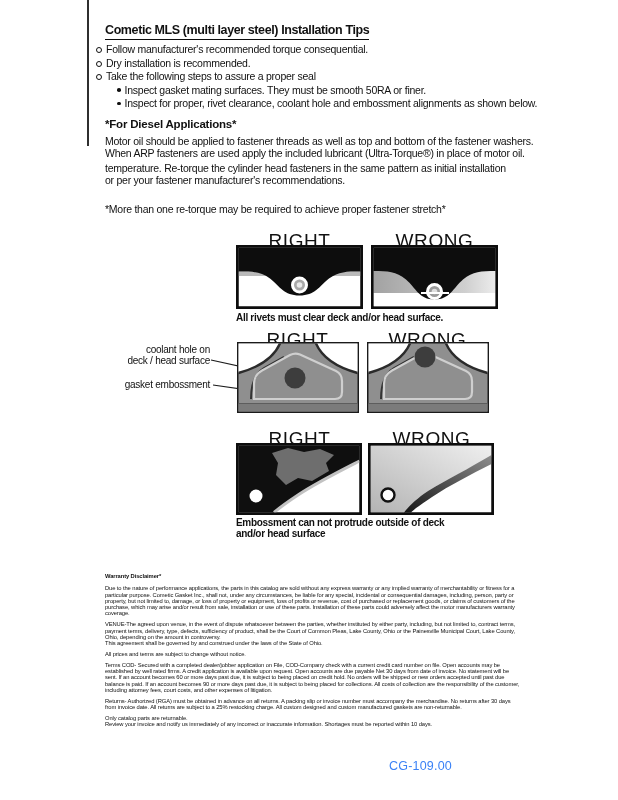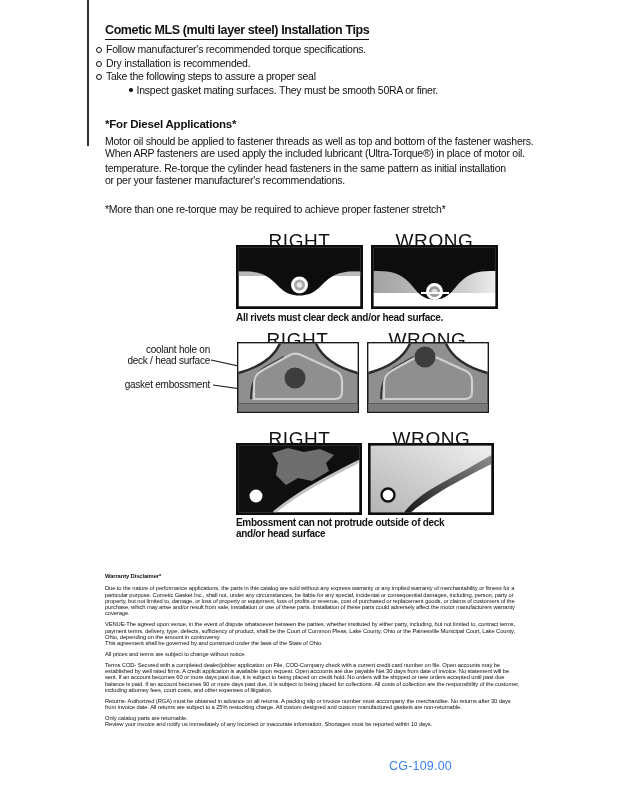--- a/index.html
+++ b/index.html
@@ -34,33 +34,37 @@
 
 <div class="page">
 
   <div class="abs vrule"></div>
 
   <div class="abs title">Cometic MLS (multi layer steel) Installation Tips</div>
 
   <div class="abs" style="left:96px; top:44px;">
     <div class="bullet-row body-text" style="height:13.6px;">
       <span class="bmark"></span>
-      <span>Follow manufacturer's recommended torque specifications.</span>
+      <span>Follow manufacturer's recommended torque consequential.</span>
     </div>
     <div class="bullet-row body-text" style="height:13.6px;">
       <span class="bmark"></span>
       <span>Dry installation is recommended.</span>
     </div>
     <div class="bullet-row body-text" style="height:13.6px;">
       <span class="bmark"></span>
       <span>Take the following steps to assure a proper seal</span>
     </div>
-    <div class="bullet-row body-text" style="height:13.6px; margin-left:33px;">
+    <div class="bullet-row body-text" style="height:13.6px; margin-left:21px;">
       <span class="smark"></span>
       <span>Inspect gasket mating surfaces.  They must be smooth 50RA or finer.</span>
+    </div>
+    <div class="bullet-row body-text" style="height:13.6px; margin-left:21px;">
+      <span class="smark"></span>
+      <span>Inspect for proper, rivet clearance, coolant hole and embossment alignments as shown below.</span>
     </div>
   </div>
 
   <div class="abs heading" style="left:105px; top:118px;">*For Diesel Applications*</div>
   <div class="abs body-text" style="left:105px; top:136px;">
     <div>Motor oil should be applied to fastener threads as well as top and bottom of the fastener washers.</div>
     <div>When ARP fasteners are used apply the included lubricant (Ultra-Torque®) in place of motor oil.</div>
   </div>
   <div class="abs body-text" style="left:105px; top:163px;">
     <div>temperature. Re-torque the cylinder head fasteners in the same pattern as initial installation</div>

